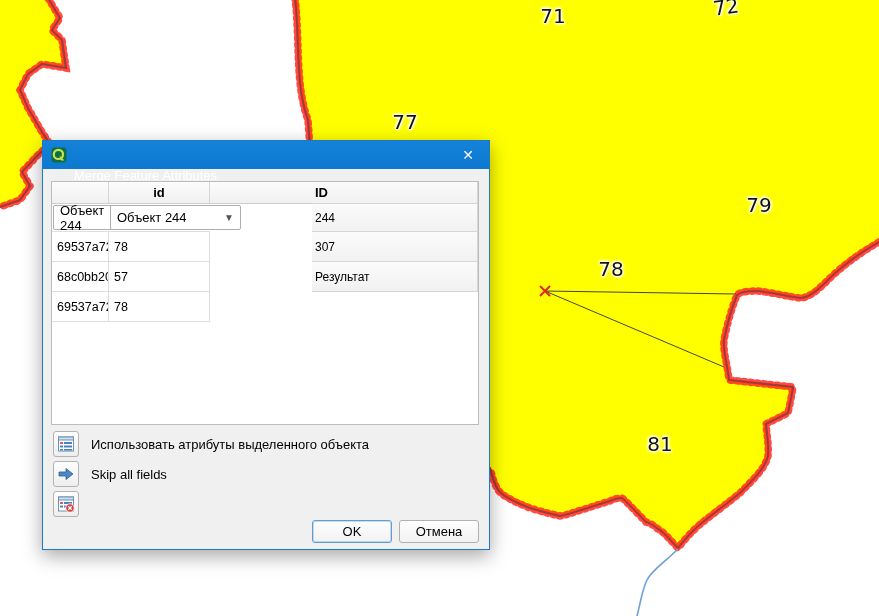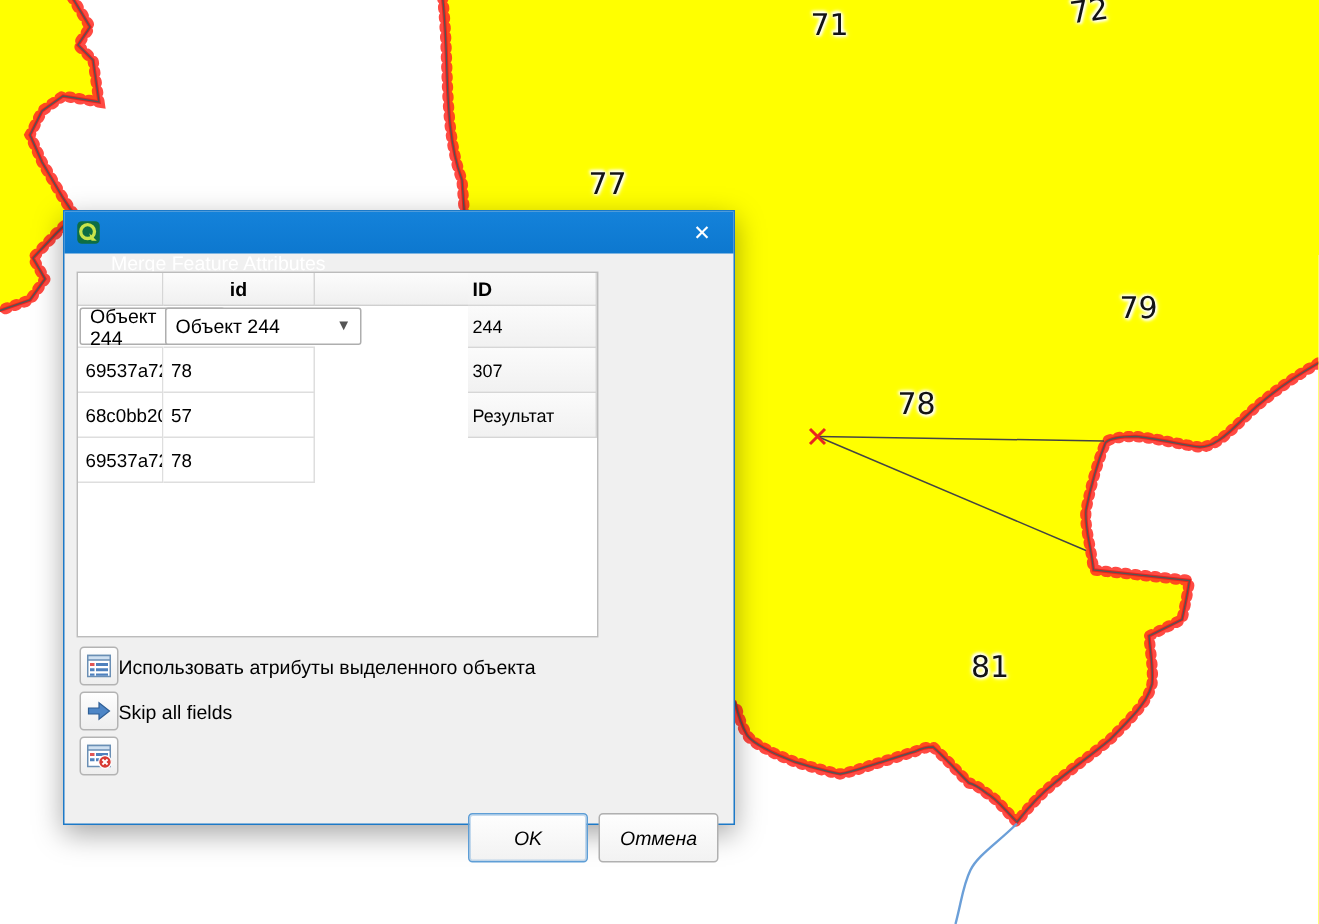--- a/index.html
+++ b/index.html
@@ -19,21 +19,21 @@
     background:#f0f0f0; border:1px solid #1d79c7;
     box-shadow:0 6px 18px rgba(0,0,0,.35); font-size:13px; color:#000; }
   #dlg-title { position:absolute; left:0; top:0; right:0; height:28px;
     background:linear-gradient(#1482da,#0d78cf); color:#fff;
     display:flex; align-items:center; padding-left:8px; }
   #dlg-title .t { margin-left:7px; font-size:13px;margin-top:40px; }
   #dlg-close { position:absolute; right:0; top:0; width:42px; height:28px;
     display:flex; align-items:center; justify-content:center; color:#fff;
     font-size:14px; cursor:default; }
 
-  .tbl { position:absolute; left:8px; top:40px; width:348px; height:244px;
+  .tbl { position:absolute; left:8px; top:40px; width:428px; height:244px;
     background:#fff; border:1px solid #bcbcbc;
     display:grid; grid-template-columns:57px 101px 102px auto;
     grid-template-rows:22px 28px 30px 30px 30px auto; }
   .hc { background:linear-gradient(#fcfcfc,#f0f0f0); border-right:1px solid #d6d6d6;
     border-bottom:1px solid #cfcfcf; display:flex; align-items:center;
     justify-content:center; font-weight:bold; font-size:13px; overflow:hidden; }
   .hc.filler { justify-content:flex-start; border-right:none; }
   .vh { background:linear-gradient(#fbfbfb,#f1f1f1); border-right:1px solid #d6d6d6;
     border-bottom:1px solid #d6d6d6; display:flex; align-items:center;
     padding:0 3px; font-size:12px; overflow:hidden; white-space:nowrap; }
@@ -45,26 +45,26 @@
   .combo-cell { position:relative; background:#fff; border-bottom:1px solid #dedede; }
   .combo { position:absolute; top:1px; left:1px; height:25px; background:#fff;
     border:1px solid #aeaeae; border-radius:2px; display:flex; align-items:center;
     padding:0 6px; font-size:13px; z-index:2; }
   .combo .arr { margin-left:auto; padding-left:10px; color:#555; font-size:10px; }
 
   .action-row { position:absolute; left:10px; height:26px; display:flex; align-items:center; }
   .tool-btn { width:26px; height:26px; background:linear-gradient(#fefefe,#eee);
     border:1px solid #b3b3b3; border-radius:3px; display:flex; align-items:center;
     justify-content:center; }
-  .action-row .lbl { font-size:13px; }
-
-  .push-btn { position:absolute; top:401px; width:80px; height:33px;
+  .action-row .lbl { margin-left:12px; font-size:13px; }
+
+  .push-btn { position:absolute; top:379px; width:80px; height:23px;
     background:linear-gradient(#fefefe,#f2f2f2); border:1px solid #b0b0b0;
     border-radius:3px; font-size:13px; display:flex; align-items:center;
-    justify-content:center;font-style:italic; }
+    justify-content:center; }
   .push-btn.default { border:1px solid #5e9ed6; box-shadow:0 0 0 1px rgba(94,158,214,.35) inset; }
 </style>
 </head>
 <body>
 
 <div id="stage">
 
   <svg id="map-svg" width="879" height="616" viewBox="0 0 879 616">
 
     <path fill="#ffffff" d="

